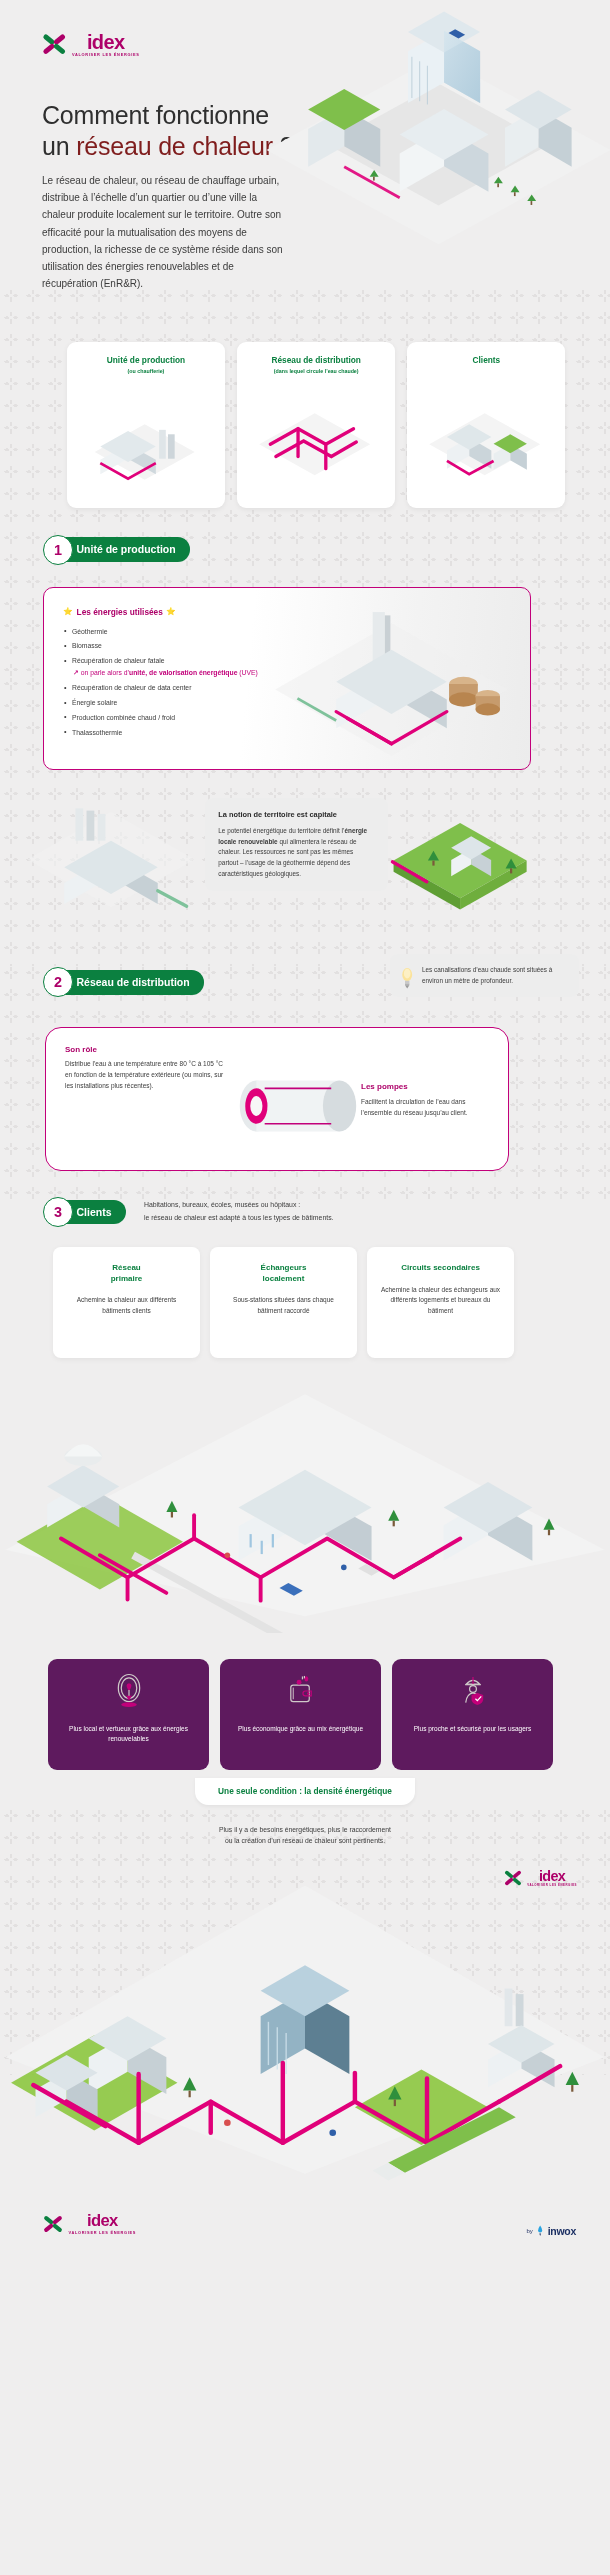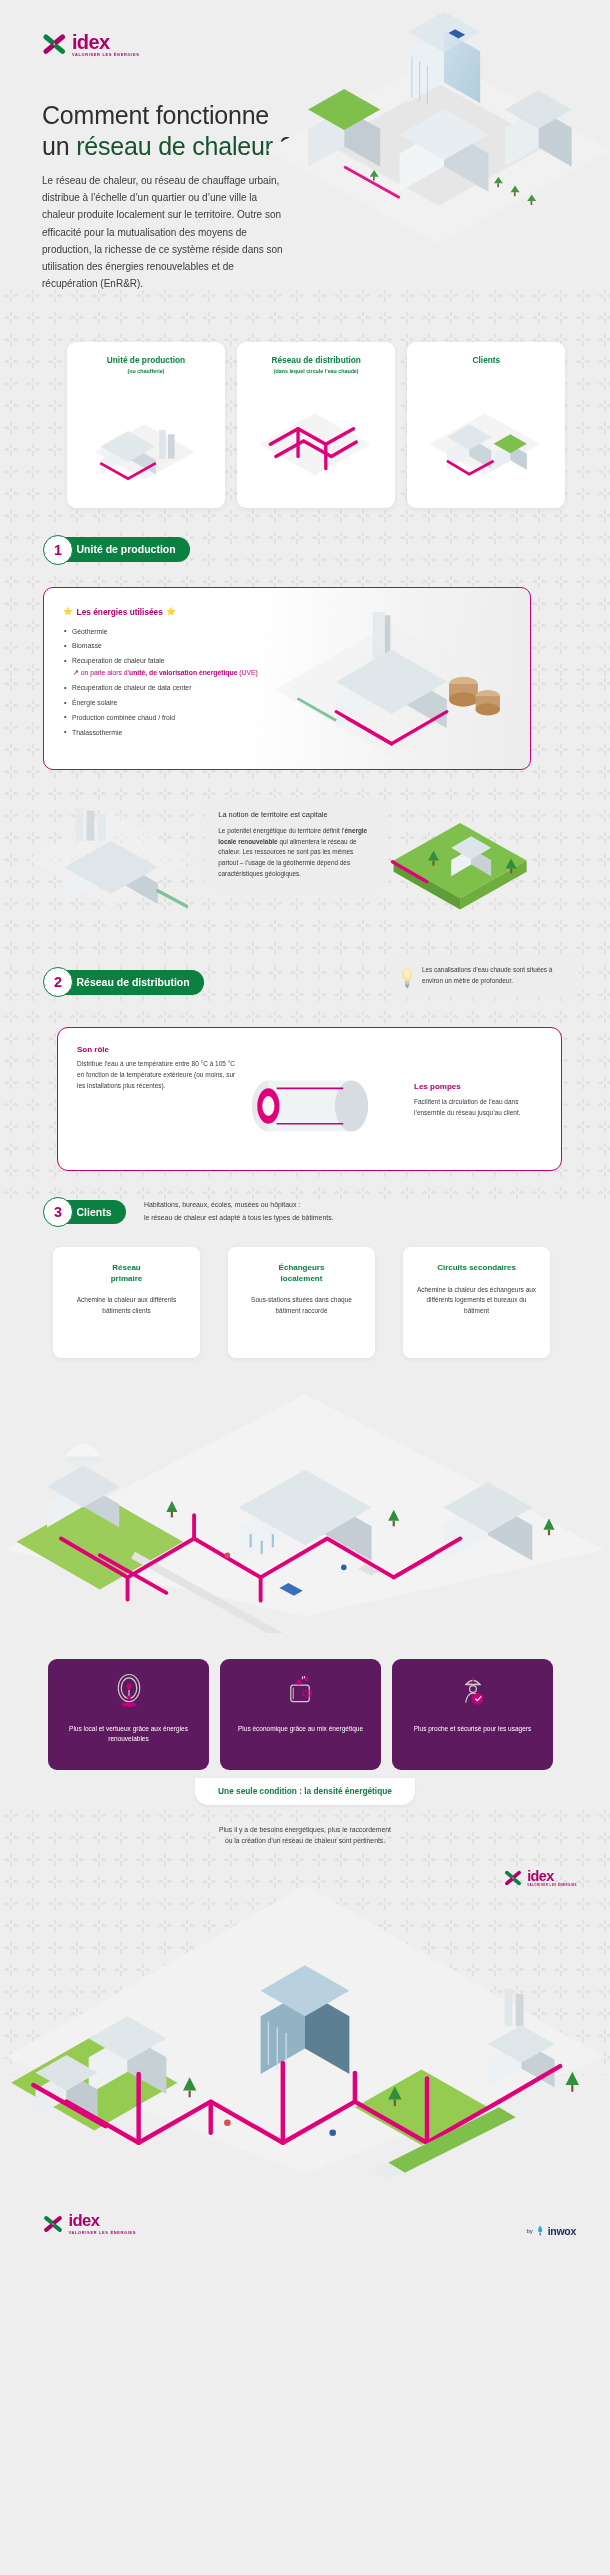--- a/index.html
+++ b/index.html
@@ -27,40 +27,40 @@
     pointer-events: none;
     z-index: 0;
   }
 
   
   .header {
     position: relative;
     height: 311px;
     z-index: 3;
   }
-  .logo-idex { display: flex; align-items: center; gap: 5.5px; }
+  .logo-idex { display: flex; align-items: center; gap: 5.5px; text-align: center; }
   .logo-mark { width: 24.4px; height: 24.4px; position: relative; flex: 0 0 auto; }
   .logo-word { display: flex; flex-direction: column; line-height: 1; }
   .logo-text {
     font-size: 20px; font-weight: 700; color: #ad0069;
     letter-spacing: -0.6px; font-family: "Liberation Sans", sans-serif;
   }
   .logo-tag {
     font-size: 3.9px; font-weight: 700; color: #ad0069;
     letter-spacing: 0.7px; margin-top: 1.1px;
   }
 
   .header-logo { position: absolute; left: 42px; top: 32px; }
 
   .title-block { position: absolute; left: 42px; top: 100px; width: 289px; }
   h1.main-title {
     font-size: 25px; line-height: 1.22; font-weight: 400;
     color: #2f2f2f; letter-spacing: -0.2px;
   }
-  h1.main-title .hl { color: #14532d; }
+  h1.main-title .hl { color: #7f1d1d; }
   .intro {
     margin-top: 11px; font-size: 10px; line-height: 1.72; color: #3b3b3b;
     max-width: 244px;
   }
 
   
   .iso-city-head {
     position: absolute; right: -5.5px; top: 0; width: 355px; height: 289px;
     z-index: 1;
   }
@@ -138,54 +138,54 @@
   .arrow-ne { font-weight: 700; }
   .energy-art { flex: 1; position: relative; }
 
   
   .territory-row { position: relative; z-index: 3; height: 178px; margin-top: 14.4px; }
   .territory-box {
     position: absolute; left: 205px; top: 14.4px;
     width: 183px; background: #ededed; border-radius: 7.8px;
     padding: 12.2px 13.3px;
   }
-  .territory-box h4 { font-size: 7.4px; font-weight: 400; color: #2b2b2b; margin-bottom: 6.7px; }
+  .territory-box h4 { font-size: 7.4px; font-weight: 700; color: #2b2b2b; margin-bottom: 6.7px; }
   .territory-box p { font-size: 6.4px; line-height: 1.66; color: #3b3b3b; }
   .territory-box b { font-weight: 700; }
   .plant-art { position: absolute; left: 22px; top: 11px; width: 178px; height: 128px; }
   .greenery-art { position: absolute; left: 388px; top: 11px; width: 183px; height: 139px; }
 
   
   .sec2 { position: relative; z-index: 3; padding: 5.5px 0 0 43px; }
   .bulb-note {
     position: absolute; right: 31px; top: -7.8px;
     width: 189px; background: #ededed; border-radius: 7.8px;
     padding: 11px 11px 11px 32px; font-size: 6.4px; line-height: 1.66; color: #3b3b3b;
   }
   .bulb-icon { position: absolute; left: 10px; top: 13.3px; width: 14.4px; height: 22px; }
 
   .dist-panel {
     position: relative; z-index: 3;
-    margin: 30px 0 0 57px; width: 505px; min-height: 144px;
-    border: 0.8px solid #c2007a; border-radius: 11px;
+    margin: 30px 0 0 45px; width: 464px; min-height: 144px;
+    border: 0.8px solid #c2007a; border-radius: 16px;
     background: #fff; padding: 16.6px 14.4px 14.4px 19px;
   }
   .role-block { width: 166px; }
   .role-block h4 { color: #ad0069; font-size: 8px; font-weight: 700; margin-bottom: 5.5px; }
   .role-block p { font-size: 6.5px; line-height: 1.65; color: #3b3b3b; }
   .pumps-block { position: absolute; right: 19px; top: 54px; width: 128px; }
   .pumps-block h4 { color: #ad0069; font-size: 8px; font-weight: 700; margin-bottom: 5.5px; }
   .pumps-block p { font-size: 6.5px; line-height: 1.65; color: #3b3b3b; }
   .pipe-art { position: absolute; left: 166px; top: 16.6px; width: 183px; height: 111px; }
 
   
   .sec3 { position: relative; z-index: 3; padding: 25.5px 0 0 43px; display: flex; align-items: center; gap: 18px; }
   .sec3-text { font-size: 6.9px; line-height: 1.8; color: #3b3b3b; }
 
-  .cards3b { position: relative; z-index: 3; display: flex; gap: 28px; padding: 20px 0 0 53px; }
+  .cards3b { position: relative; z-index: 3; display: flex; gap: 10px; padding: 20px 0 0 53px; }
   .cl-card {
     background: #fff; border-radius: 7.8px; width: 147px; min-height: 111px;
     box-shadow: 0 1.7px 5px rgba(0,0,0,.05);
     padding: 16.6px 12.2px; text-align: center;
   }
   .cl-card h4 { color: #0b8040; font-size: 8px; font-weight: 700; line-height: 1.3; }
   .cl-card p { margin-top: 11px; font-size: 6.5px; line-height: 1.62; color: #3b3b3b; }
 
   
   .city-scene { position: relative; z-index: 2; height: 261px; margin-top: 14.4px; }

